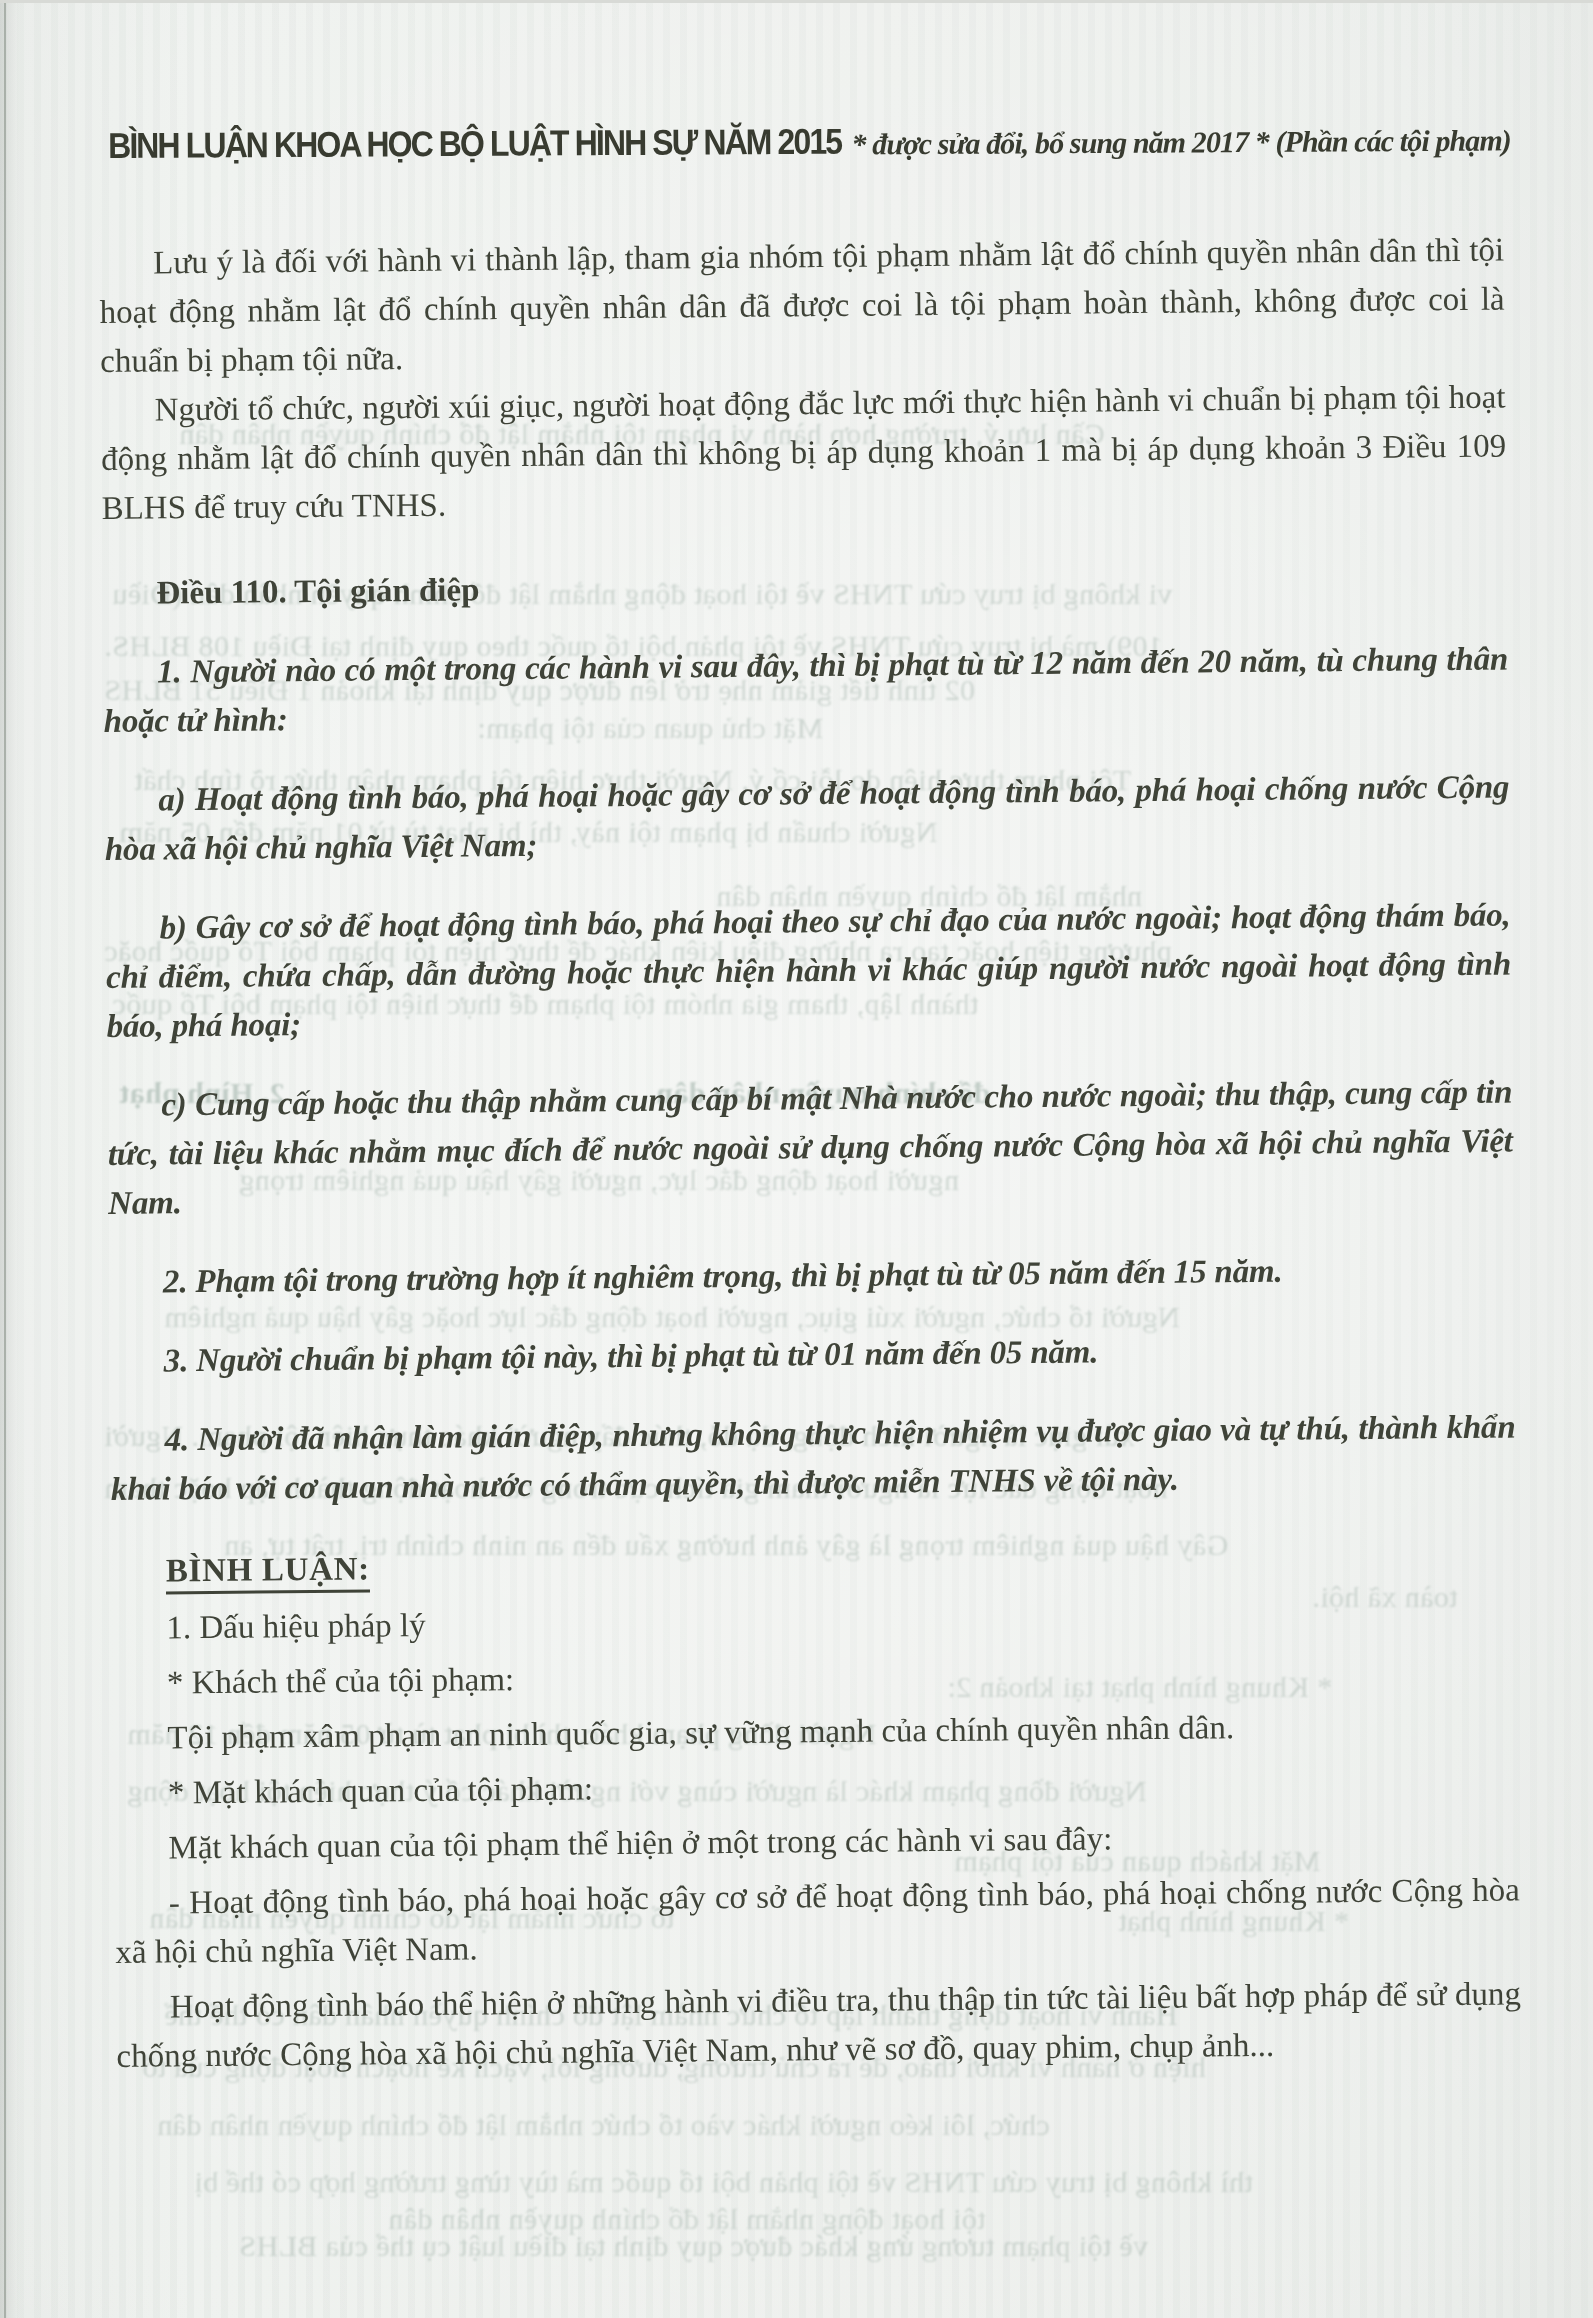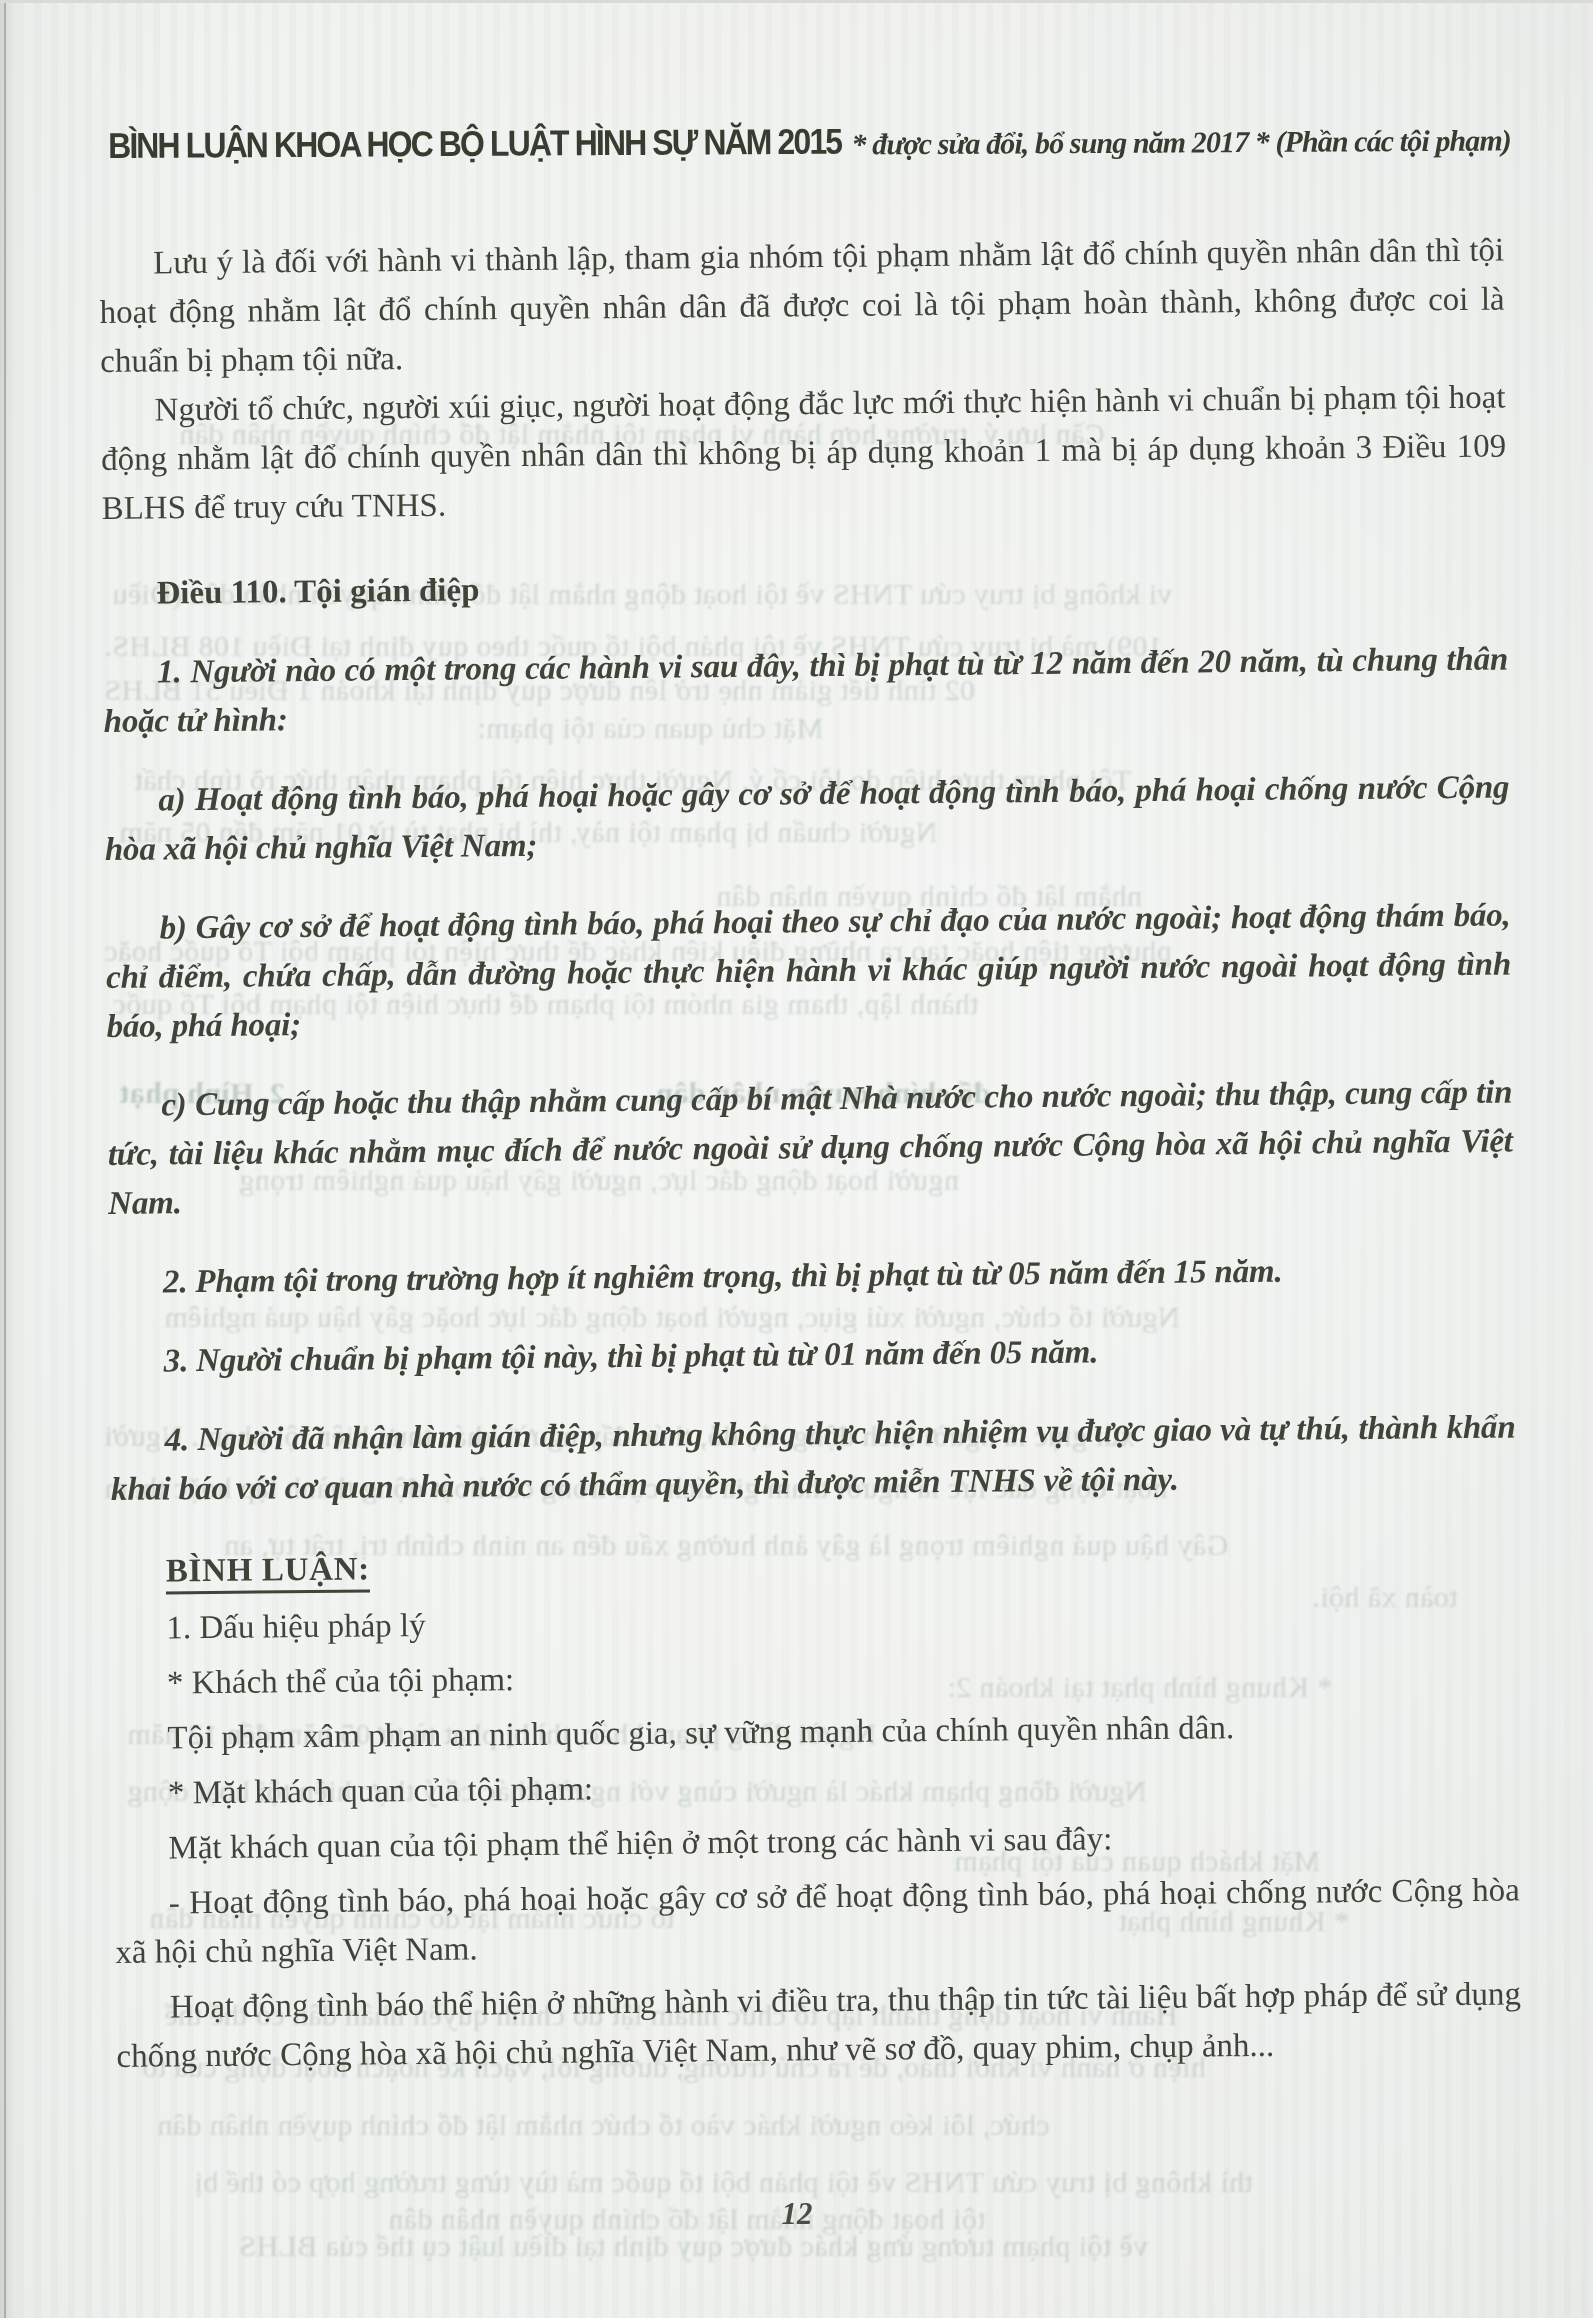--- a/index.html
+++ b/index.html
@@ -171,16 +171,15 @@
     <p class="cmt">1. Dấu hiệu pháp lý</p>
     <p class="cmt">* Khách thể của tội phạm:</p>
     <p class="cmt">Tội phạm xâm phạm an ninh quốc gia, sự vững mạnh của chính quyền nhân dân.</p>
     <p class="cmt">* Mặt khách quan của tội phạm:</p>
     <p class="cmt">Mặt khách quan của tội phạm thể hiện ở một trong các hành vi sau đây:</p>
     <p class="cmt">- Hoạt động tình báo, phá hoại hoặc gây cơ sở để hoạt động tình báo, phá hoại chống nước Cộng hòa xã hội chủ nghĩa Việt Nam.</p>
     <p class="cmt">Hoạt động tình báo thể hiện ở những hành vi điều tra, thu thập tin tức tài liệu bất hợp pháp để sử dụng chống nước Cộng hòa xã hội chủ nghĩa Việt Nam, như vẽ sơ đồ, quay phim, chụp ảnh...</p>
 
   </div>
 
-  <div class="page-number">12</div>
 
 </div>
 
 
 </body></html>

